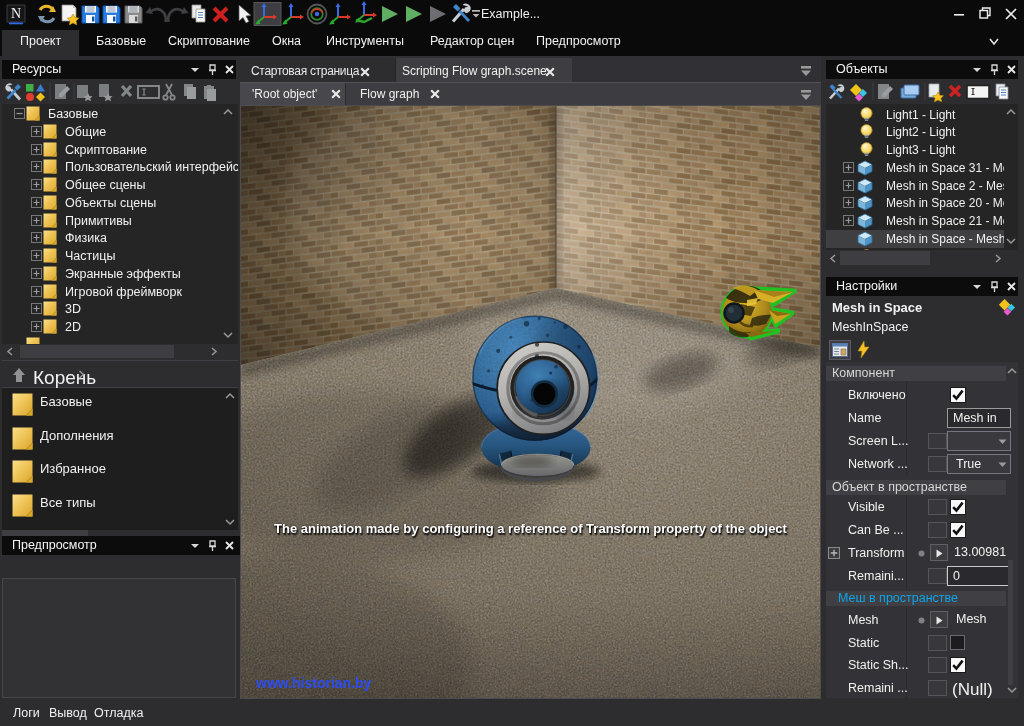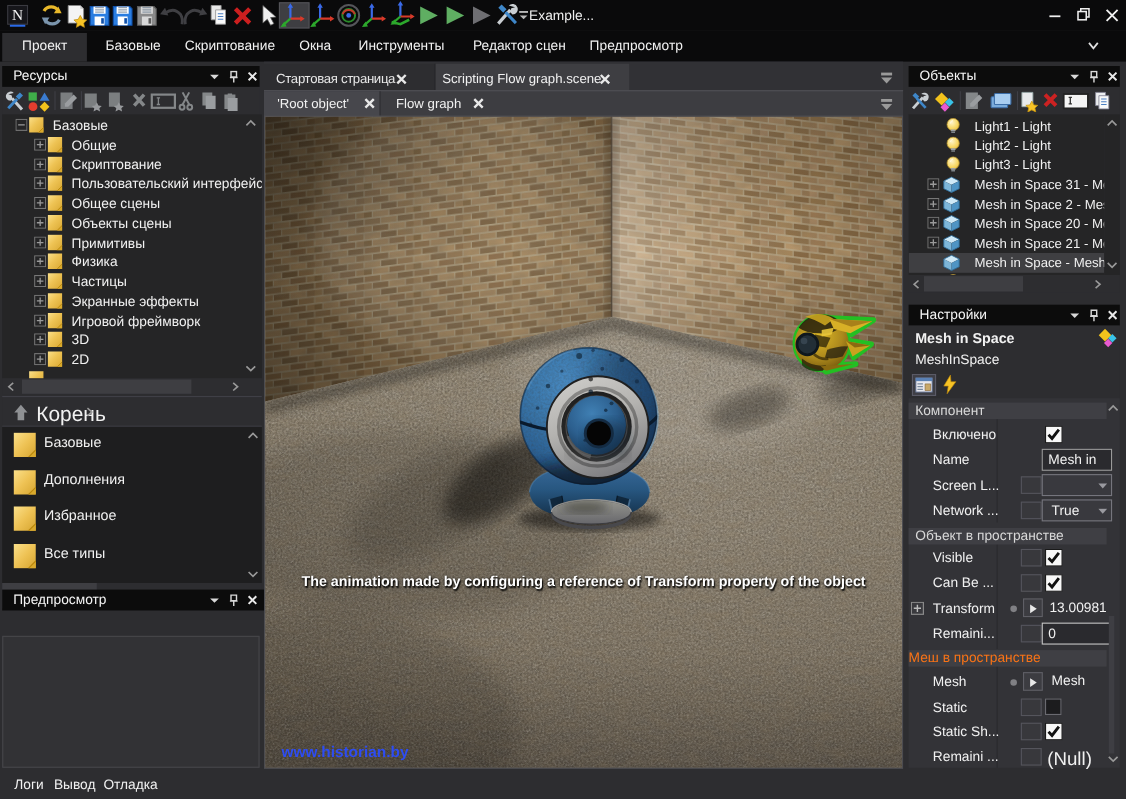--- a/index.html
+++ b/index.html
@@ -1028,21 +1028,21 @@
           <svg style="position:absolute;left:5px;top:4px;" width="7" height="9" viewBox="0 0 7 9">
             <path d="M0.5 0.5 L6.5 4.5 L0.5 8.5 Z" fill="#e8e8e8"></path>
           </svg>
         </div>
         <div class="abs" style="left:954px;top:545px;font-size:12.5px;width:56px;overflow:hidden;white-space:nowrap;">13.00981</div>
  <div class="abs" style="left:848px;top:568px;font-size:12.5px;line-height:16px;color:#f1f1f1;">Remaini...</div>
         <div class="abs" style="left:928px;top:568px;width:19px;height:16px;background:#38383c;border:1px solid #55555c;"></div>
         <div class="abs" style="left:947px;top:566px;width:64px;height:20px;background:#2a2a2e;border:1px solid #c8c8c8;">
           <span style="position:absolute;left:5px;top:2px;font-size:12.5px;white-space:nowrap;">0</span>
         </div>
- <div class="abs" style="left:826px;top:591px;width:180px;height:15px;background:#3f3f44;font-size:12.5px;line-height:15px;color:#f97316;padding-left:0;">Меш в пространстве</div>
+ <div class="abs" style="left:826px;top:591px;width:180px;height:15px;background:#3f3f44;font-size:12.5px;line-height:15px;color:#0ea5e9;padding-left:12px;">Меш в пространстве</div>
  <div class="abs" style="left:848px;top:612px;font-size:12.5px;line-height:16px;color:#f1f1f1;">Mesh</div>
         <svg class="abs" style="left:918px;top:617px;" width="7" height="7" viewBox="0 0 7 7">
           <circle cx="3.5" cy="3.5" r="3" fill="#808084"></circle>
         </svg>
         <div class="abs" style="left:930px;top:611px;width:18px;height:17px;background:#3c3c41;border:1px solid #5f5f66;">
           <svg style="position:absolute;left:5px;top:4px;" width="7" height="9" viewBox="0 0 7 9">
             <path d="M0.5 0.5 L6.5 4.5 L0.5 8.5 Z" fill="#e8e8e8"></path>
           </svg>
         </div>
         <div class="abs" style="left:956px;top:612px;font-size:12.5px;">Mesh</div>

